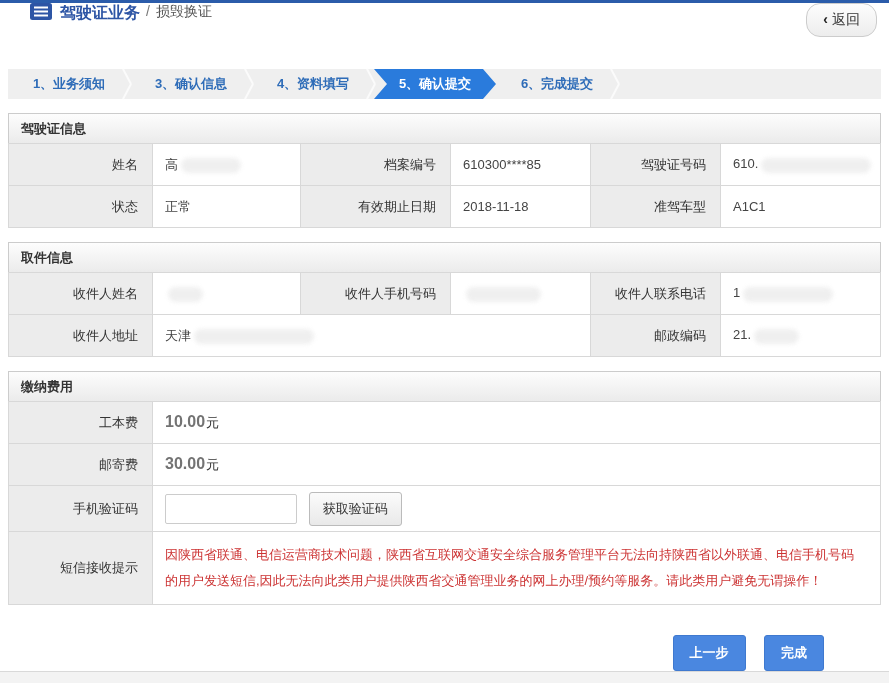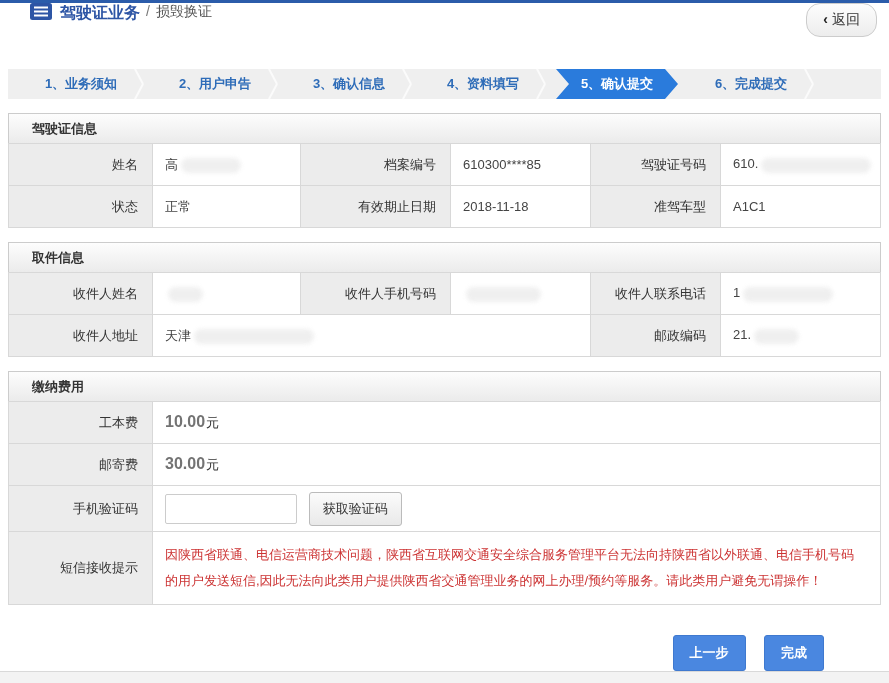--- a/index.html
+++ b/index.html
@@ -14,30 +14,30 @@
   .hd-divider { font-size:14px; color:#777; margin:0 6px; }
   .hd-sub { font-size:14px; color:#555; }
   .spacer { flex:1; }
   .back-btn { display:inline-block; padding:7px 16px; font-size:14px; color:#333;
     background:linear-gradient(#fdfdfd,#ededed); border:1px solid #ccc; border-radius:14px; cursor:pointer; }
   .back-btn .chev { font-weight:bold; margin-right:4px; color:#222; }
 
   
   .steps { margin:14px 8px 0 8px; height:30px; background:#efefef; display:flex; position:relative; }
   .step { width:122px; line-height:30px; text-align:center; font-size:13px; font-weight:bold;
-    color:#2e6cb8; position:relative;margin-left:12px; }
+    color:#2e6cb8; position:relative; }
   .step .sep-a,.step .sep-b { position:absolute; right:2px; width:2px; height:17px; background:#fbfbfb; }
   .step .sep-a { top:-1px; transform:rotate(-28deg); }
   .step .sep-b { bottom:-1px; transform:rotate(28deg); }
   .step.active { background:#2a7bdc; color:#fff; z-index:2;
     clip-path:polygon(0 0, calc(100% - 13px) 0, 100% 50%, calc(100% - 13px) 100%, 0 100%, 13px 50%); }
 
   
   .section { margin:14px 8px 0 8px; }
-  .sec-head { height:30px; line-height:29px; padding-left:23px; font-size:13px; font-weight:bold; color:#333;
+  .sec-head { height:30px; line-height:29px; padding-left:12px; font-size:13px; font-weight:bold; color:#333;
     background:linear-gradient(#fdfdfd,#ebebeb); border:1px solid #ccc; border-bottom:none; }
   table { width:100%; border-collapse:collapse; table-layout:fixed; }
   td { border:1px solid #d8d8d8; font-size:13px; height:42px;padding-left:24px; }
   td.lbl { background:#ececec; text-align:right; padding-right:14px; color:#333; }
   td.val { background:#fff; text-align:left; padding-left:12px; color:#444; }
   .redact { display:inline-block; height:15px; vertical-align:middle; margin-left:3px;
     background:#ededed; border-radius:8px; filter:blur(2px); opacity:.85; }
   .w35{width:35px;} .w45{width:45px;} .w60{width:60px;} .w75{width:75px;} .w90{width:90px;} .w110{width:110px;} .w120{width:120px;}
 
   
@@ -71,21 +71,20 @@
     </svg>
     <span class="hd-title">驾驶证业务</span>
     <span class="hd-divider">/</span>
     <span class="hd-sub">损毁换证</span>
     <span class="spacer"></span>
     <span class="back-btn"><span class="chev">‹</span><span>返回</span></span>
   </div>
 
   <div class="steps">
     <div class="step"><span>1、业务须知</span><i class="sep-a"></i><i class="sep-b"></i></div>
-    <div class="step"><span>2、用户申告</span><i class="sep-a"></i><i class="sep-b"></i></div>
     <div class="step"><span>3、确认信息</span><i class="sep-a"></i><i class="sep-b"></i></div>
     <div class="step"><span>4、资料填写</span><i class="sep-a"></i><i class="sep-b"></i></div>
     <div class="step active"><span>5、确认提交</span></div>
     <div class="step"><span>6、完成提交</span><i class="sep-a"></i><i class="sep-b"></i></div>
   </div>
 
   <div class="section">
     <div class="sec-head">驾驶证信息</div>
     <table>
       <colgroup>

